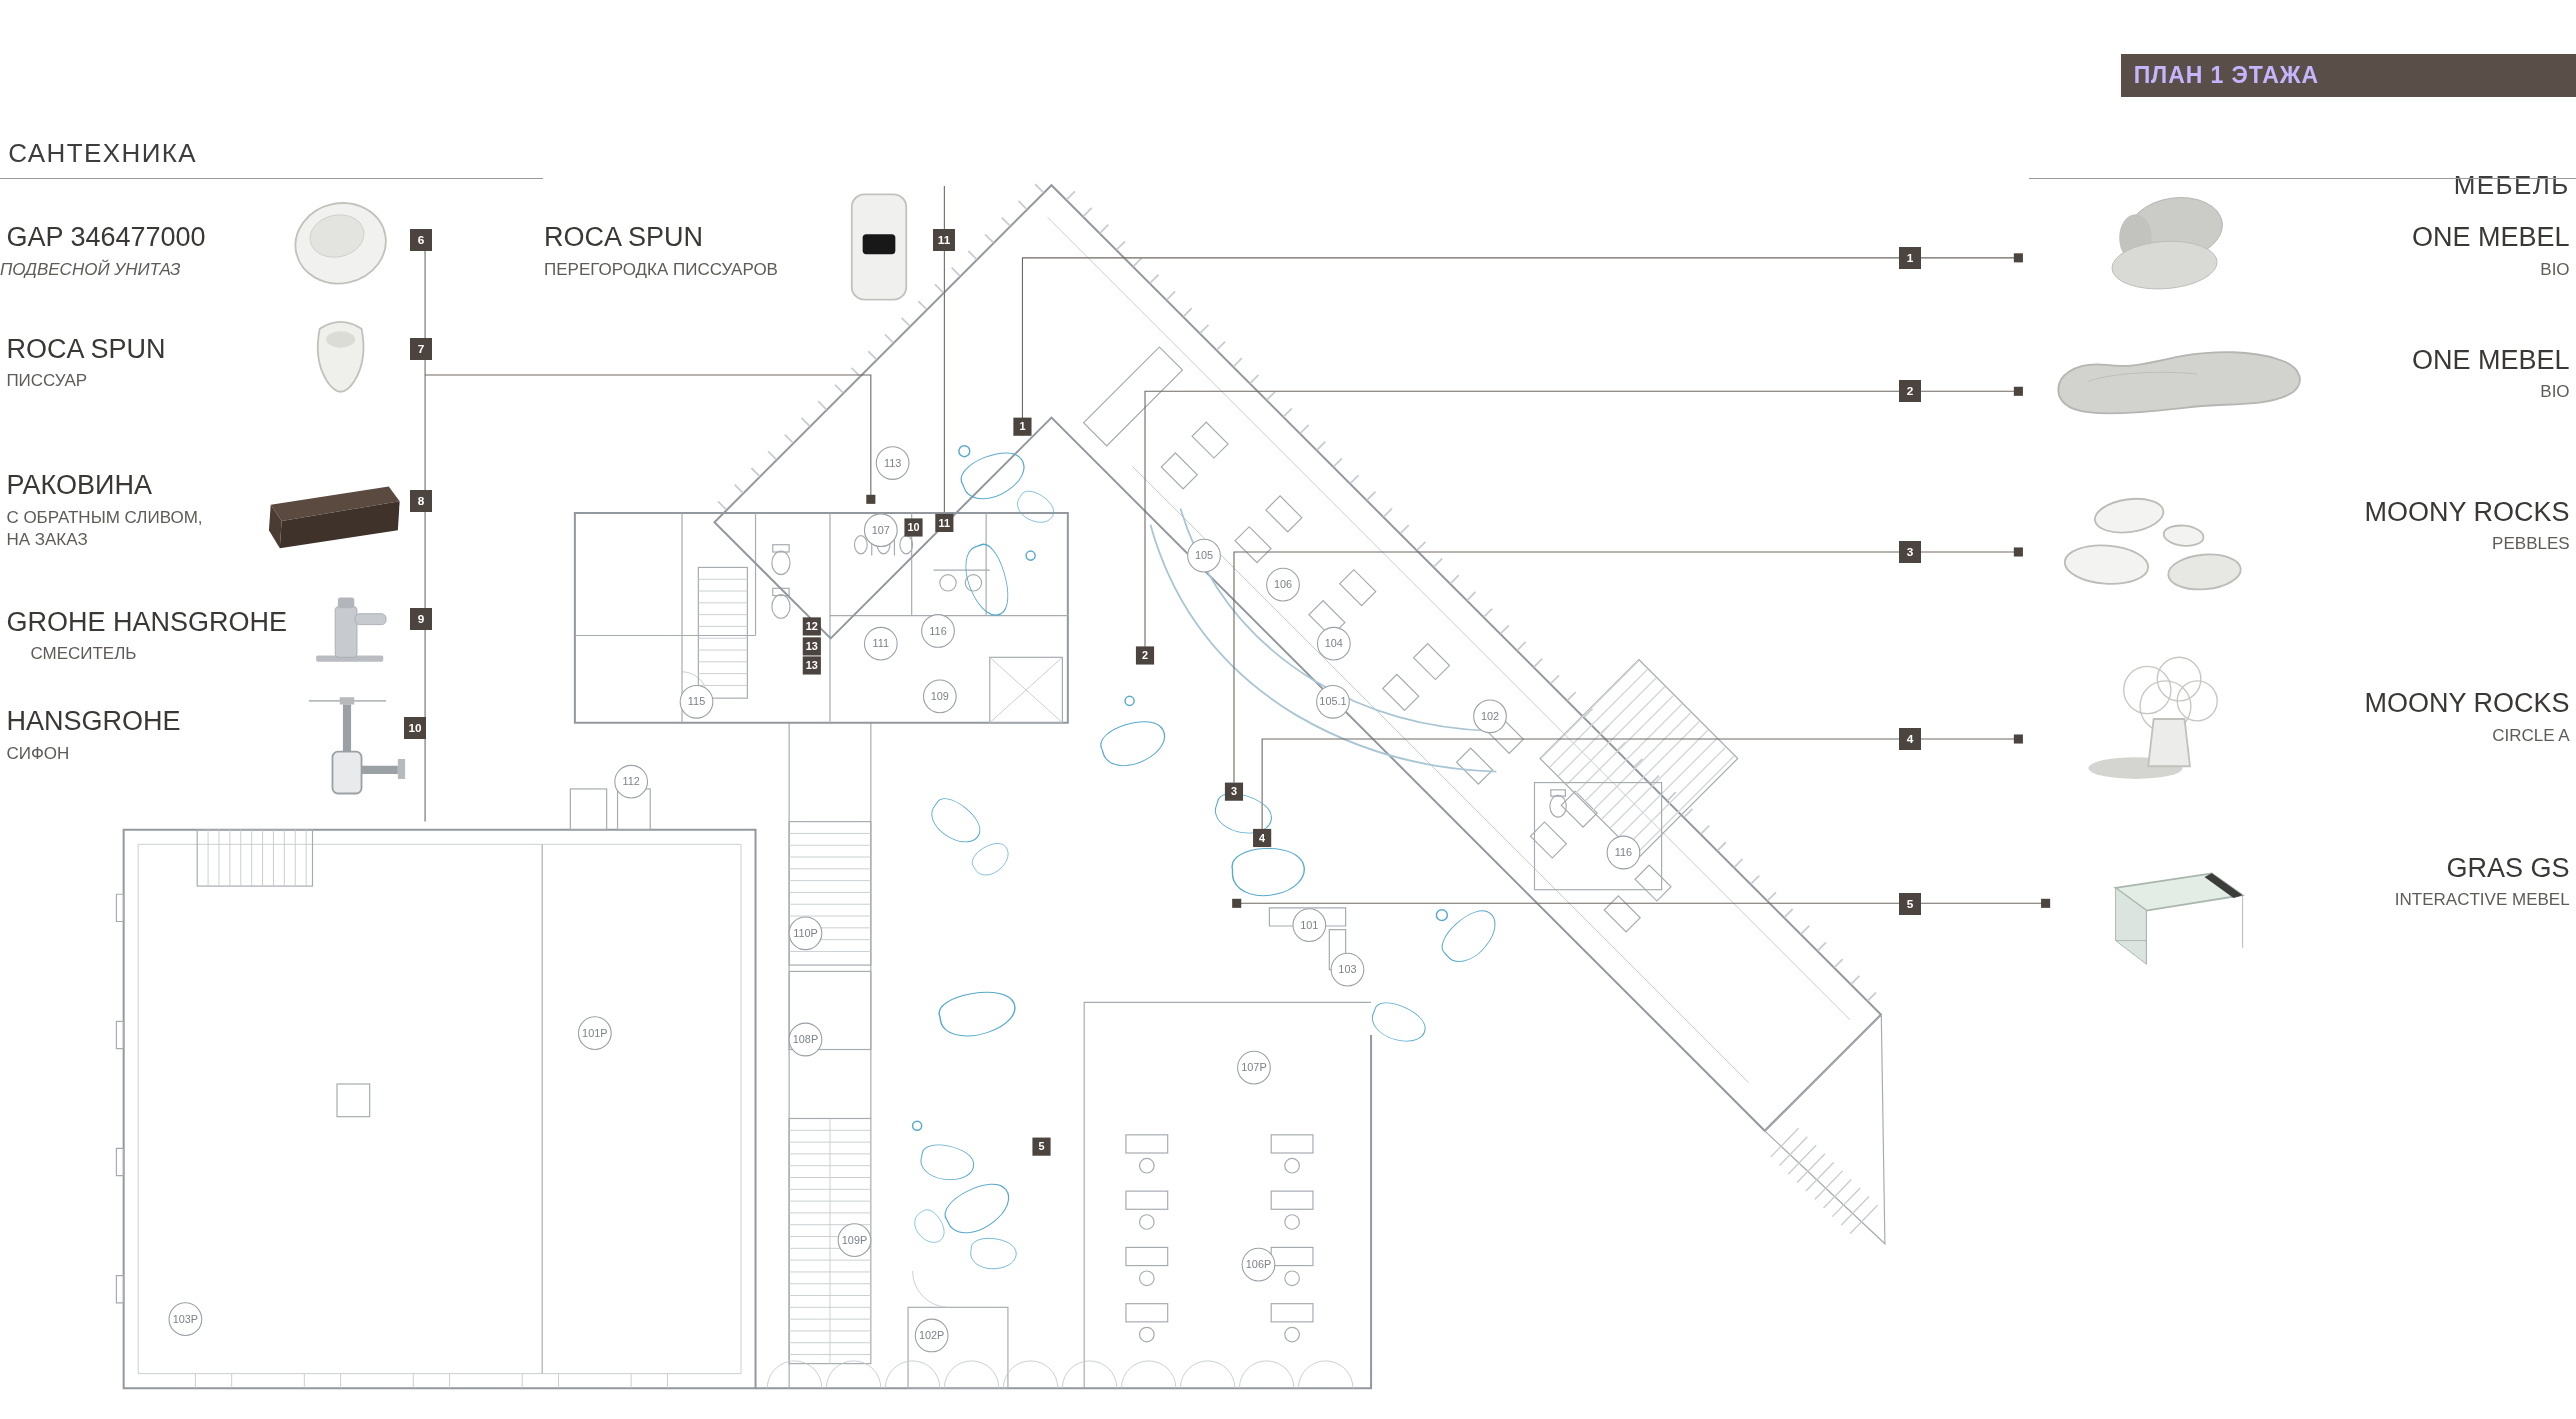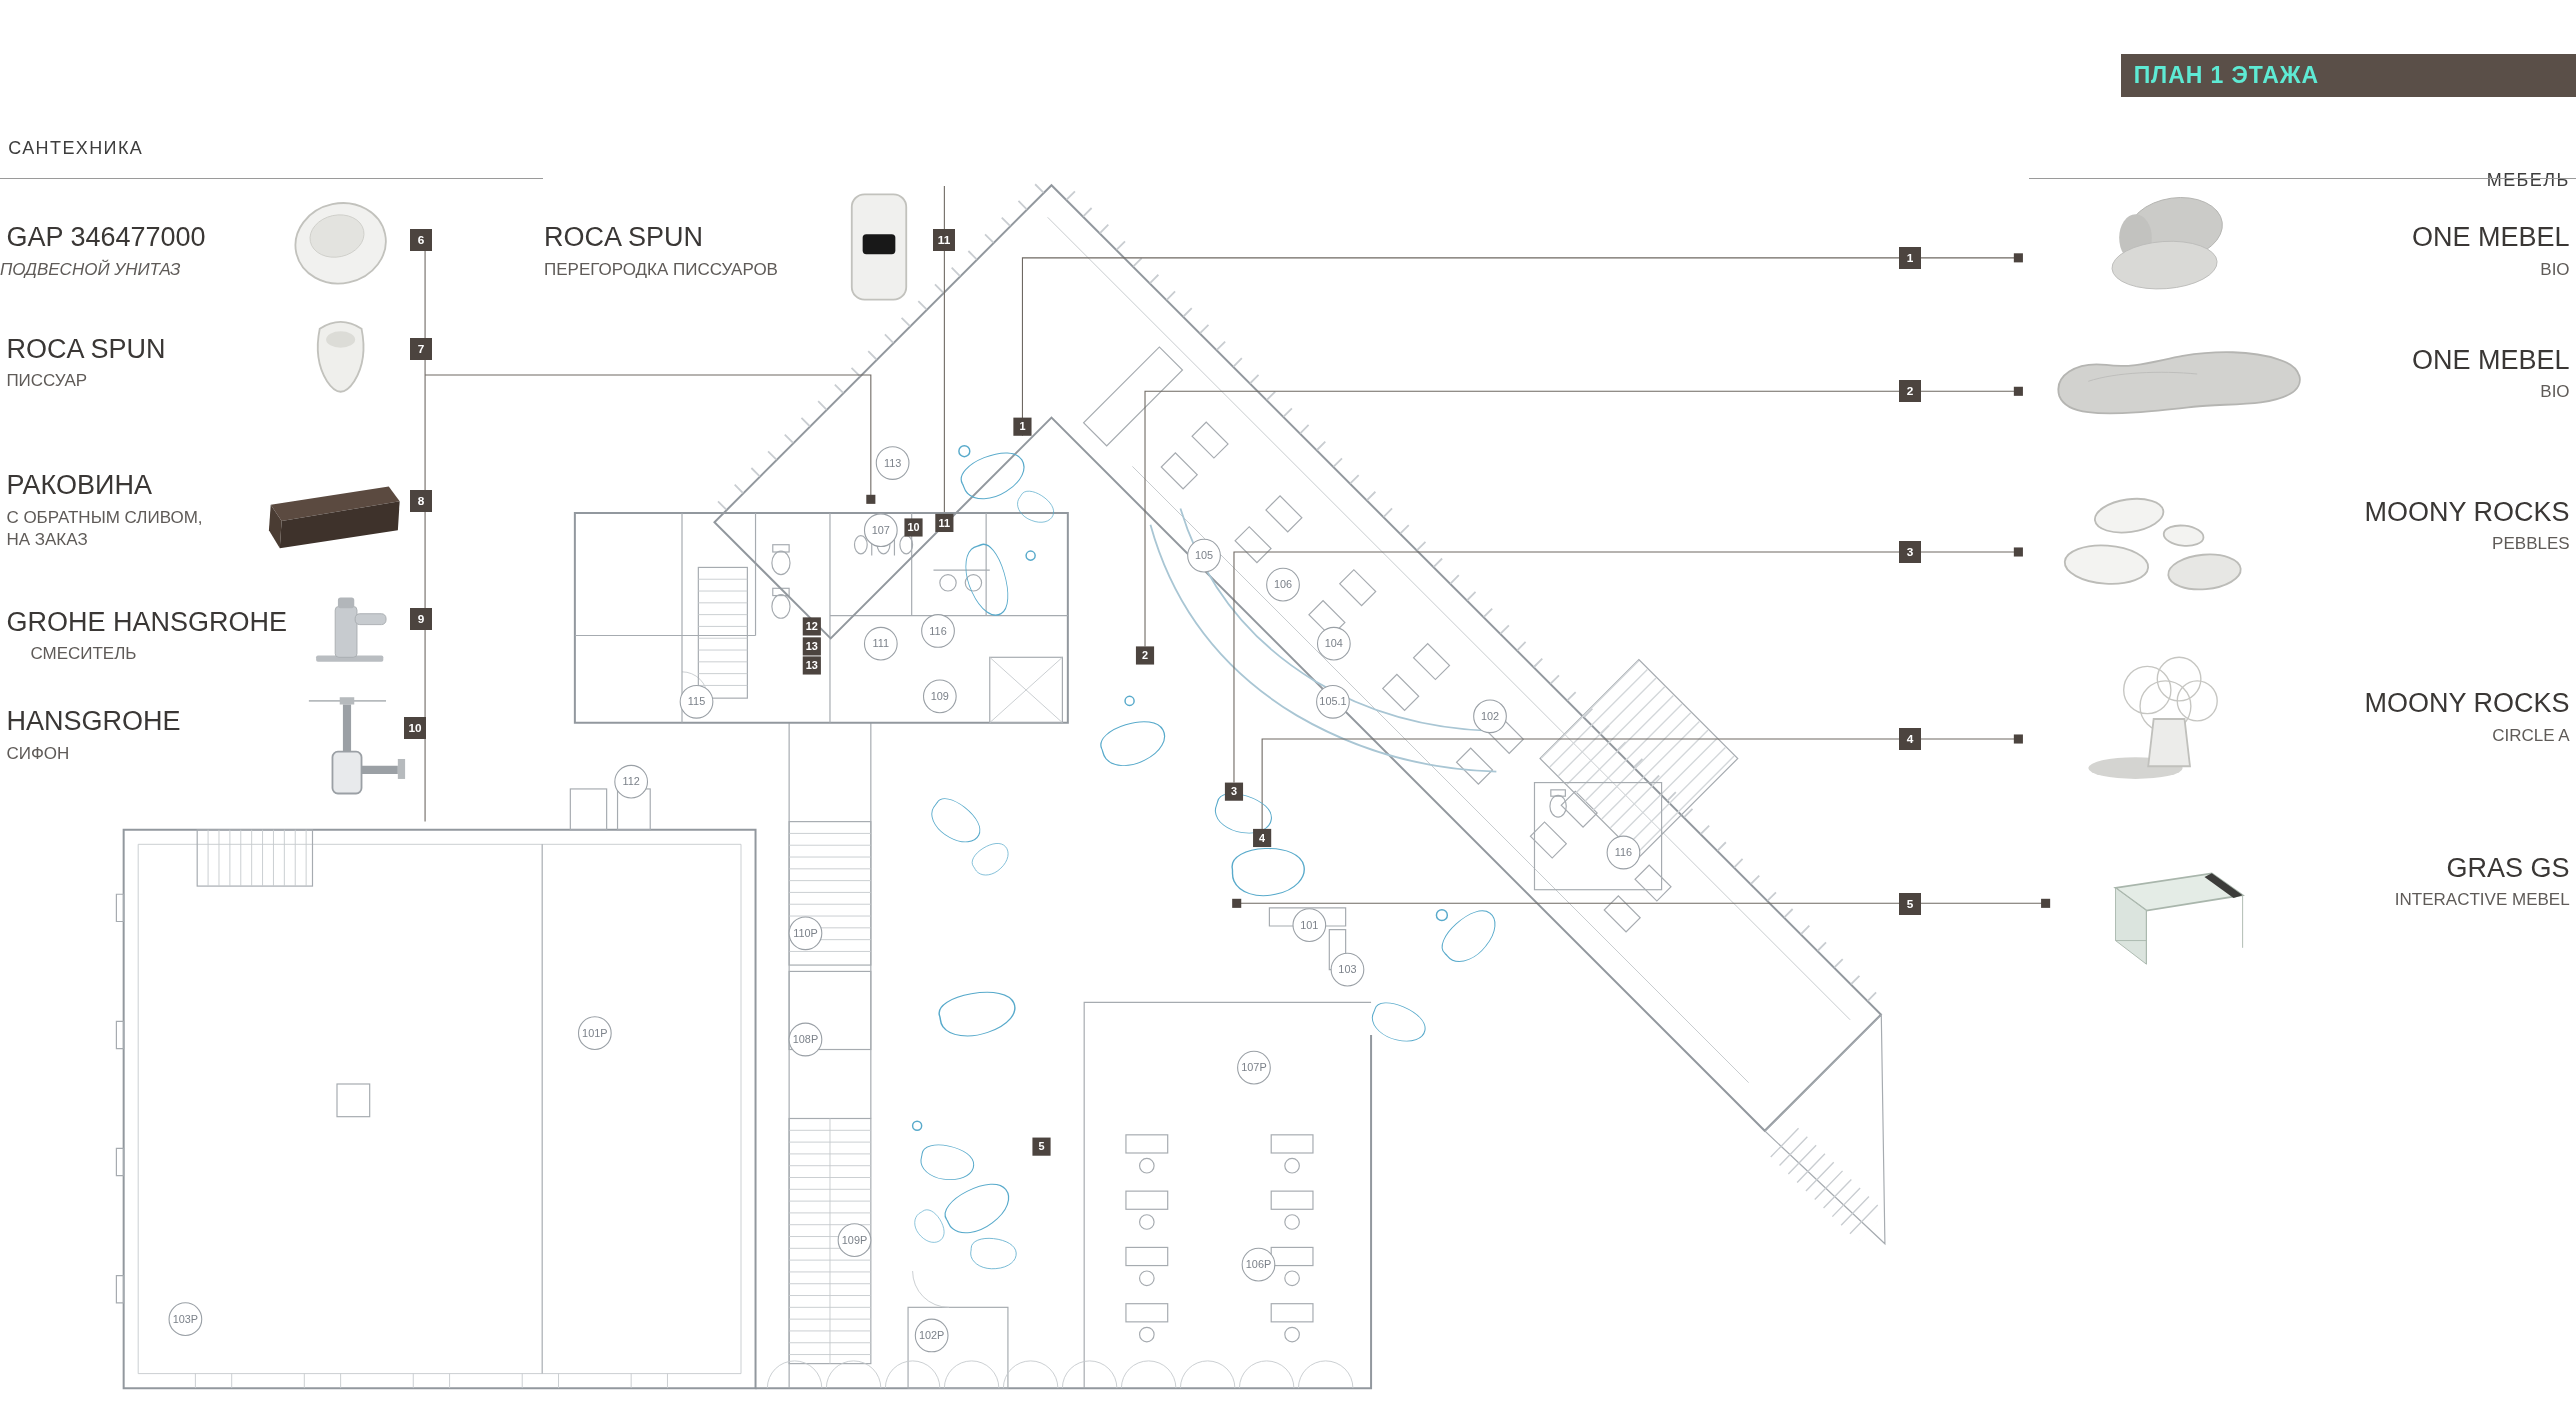--- a/index.html
+++ b/index.html
@@ -13,23 +13,23 @@
   .cur{fill:none;stroke:#a9c6d4;stroke-width:2;}
   .leader{fill:none;stroke:#6e6862;stroke-width:1.2;}
   .endsq{fill:#4c443f;}
   .blob{fill:none;stroke:#58aacb;stroke-width:1.6;}
   .room{fill:#ffffff;stroke:#9aa0a6;stroke-width:1.2;}
   .roomt{font:12px "Liberation Sans",sans-serif;fill:#7c828a;text-anchor:middle;}
   .pmk{fill:#4c443f;}
   .pmkt{font:bold 12px "Liberation Sans",sans-serif;fill:#ffffff;text-anchor:middle;}
   
   .hbar{position:absolute;left:2121px;top:54px;width:455px;height:43px;background:#5a4f48;
-        color:#5eead4;font-size:23px;font-weight:bold;letter-spacing:0.9px;line-height:43px;
+        color:#c4b5fd;font-size:23px;font-weight:bold;letter-spacing:0.9px;line-height:43px;
         padding-left:12.7px;box-sizing:border-box;}
-  .sect-title{position:absolute;top:138px;font-size:18px;letter-spacing:1.4px;color:#3d3d3d;}
+  .sect-title{position:absolute;top:138px;font-size:26px;letter-spacing:1.4px;color:#3d3d3d;}
   .rule{position:absolute;top:178px;height:0;border-top:0.9px solid #9a9a9a;}
   .lg-name{position:absolute;font-size:27px;color:#3a3735;white-space:nowrap;}
   .lg-desc{position:absolute;font-size:17px;color:#5f5b58;white-space:pre-line;line-height:22px;}
   .right .lg-name,.right .lg-desc{text-align:right;}
   .mk{position:absolute;width:22px;height:22px;background:#4c443f;color:#fff;font-size:11.8px;
       font-weight:bold;display:flex;align-items:center;justify-content:center;z-index:5;}
 </style>
 </head>
 <body>
 

